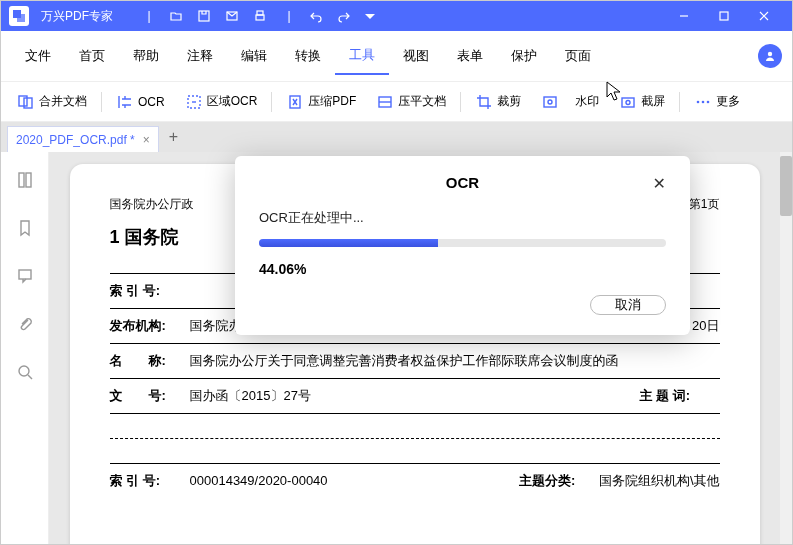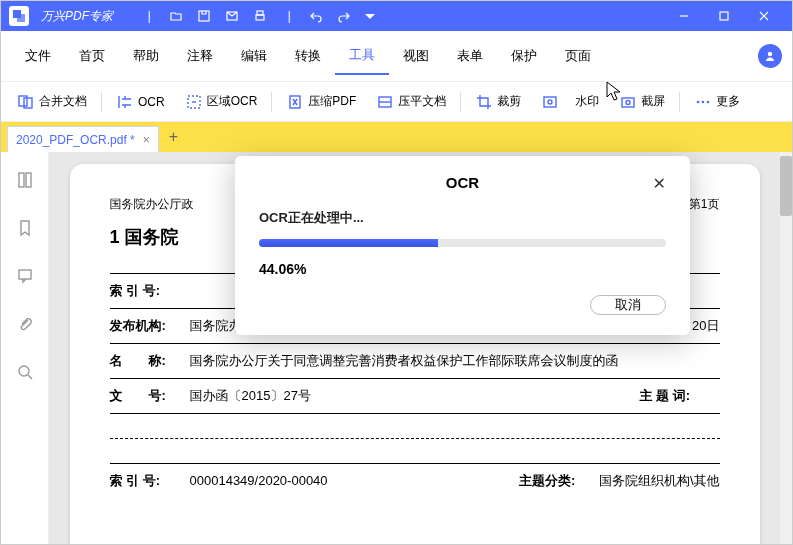--- a/index.html
+++ b/index.html
@@ -1,33 +1,33 @@
 <!DOCTYPE html>
 <html><head>
 <meta charset="utf-8">
 <style>
 *{box-sizing:border-box;margin:0;padding:0;font-family:"Microsoft YaHei","PingFang SC",sans-serif;}
 body{width:793px;height:545px;overflow:hidden;background:#fff;position:relative;border:1px solid #ccc;}
-.titlebar{height:30px;background:#4d6bfe;display:flex;align-items:center;color:#fff;font-size:12px;padding:0 8px;font-style:italic;}
+.titlebar{height:30px;background:#4d6bfe;display:flex;align-items:center;color:#fff;font-size:12px;padding:0 8px;}
 .titlebar .logo{width:20px;height:20px;background:#fff;border-radius:3px;margin-right:12px;display:flex;align-items:center;justify-content:center;color:#4d6bfe;font-weight:bold;font-size:14px;}
 .titlebar .title{flex:0 0 auto;margin-right:20px;}
 .titlebar .quick{display:flex;gap:12px;margin-left:8px;}
 .titlebar .quick span{cursor:pointer;width:16px;text-align:center;}
 .titlebar .spacer{flex:1;}
 .titlebar .wincontrols{display:flex;}
 .titlebar .wincontrols span{width:40px;height:30px;display:flex;align-items:center;justify-content:center;cursor:pointer;}
 .menubar{height:51px;background:#fff;display:flex;align-items:center;padding:0 10px;font-size:13px;border-bottom:1px solid #eee;}
 .menubar .mi{padding:0 14px;height:38px;display:flex;align-items:center;cursor:pointer;}
 .menubar .mi.active{color:#4d6bfe;border-bottom:2px solid #4d6bfe;}
 .menubar .avatar{margin-left:auto;width:24px;height:24px;background:#4d6bfe;border-radius:50%;display:flex;align-items:center;justify-content:center;color:#fff;font-size:12px;}
 .toolbar{height:40px;background:#fff;display:flex;align-items:center;padding:0 8px;font-size:12px;border-bottom:1px solid #eee;gap:4px;overflow:hidden;}
 .tbtn{display:flex;align-items:center;gap:4px;padding:4px 8px;cursor:pointer;white-space:nowrap;}
 .tbtn .ic{color:#4d6bfe;width:18px;height:18px;display:flex;align-items:center;justify-content:center;}
 .tsep{width:1px;height:20px;background:#ddd;margin:0 2px;}
-.tabbar{height:30px;background:#fde047;display:flex;align-items:center;padding:0 6px;font-size:12px;}
+.tabbar{height:30px;background:#e5e5e5;display:flex;align-items:center;padding:0 6px;font-size:12px;}
 .tab{background:#fff;border:1px solid #d0d6f0;border-bottom:none;padding:0 8px;height:26px;display:flex;align-items:center;gap:8px;color:#4d6bfe;margin-top:4px;}
 .tab .close{cursor:pointer;color:#888;}
 .addtab{padding:0 10px;font-size:16px;color:#666;cursor:pointer;}
 .workspace{position:relative;height:406px;display:flex;}
 .sidebar{width:48px;background:#fff;border-right:1px solid #eee;display:flex;flex-direction:column;align-items:center;padding-top:18px;gap:28px;color:#999;}
 .sidebar .sic{width:20px;height:20px;display:flex;align-items:center;justify-content:center;cursor:pointer;}
 .docwrap{flex:1;background:#e8e8e8;position:relative;overflow:hidden;display:flex;justify-content:center;}
 .page{background:#fff;width:690px;margin-top:12px;padding:28px 40px;box-shadow:0 1px 4px rgba(0,0,0,.15);font-size:13px;border-radius:13px;}
 .page .hdr{font-size:12px;padding:4px 0;display:flex;justify-content:space-between;}
 .page h2{font-size:18px;font-weight:bold;margin:8px 0 24px;}
@@ -37,21 +37,21 @@
 .page .row .lbl3{width:80px;font-weight:bold;margin-left:20px;}
 .page .sep{border-bottom:1px solid #000;margin:2px 0;}
 .page .dashed{border-bottom:1px dashed #000;margin:24px 0;}
 .vscroll{width:12px;background:#f0f0f0;display:flex;flex-direction:column;}
 .vscroll .thumb{background:#c0c0c0;flex:0 0 60px;margin-top:4px;border-radius:2px;}
 .cursorimg{position:absolute;top:80px;left:605px;z-index:60;pointer-events:none;}
 .modal{position:absolute;top:155px;left:234px;width:455px;background:#fff;border-radius:6px;box-shadow:0 6px 30px rgba(0,0,0,.25);z-index:50;padding:18px 24px 20px;}
 .modal .mh{display:flex;justify-content:center;align-items:center;position:relative;margin-bottom:18px;}
 .modal .mh .mtitle{font-size:15px;font-weight:bold;}
 .modal .mh .mclose{position:absolute;right:0;top:0;font-size:16px;cursor:pointer;color:#333;}
-.modal .status{font-size:13px;font-weight:bold;color:#222;margin-bottom:12px;margin-top:16px;}
+.modal .status{font-size:13px;font-weight:normal;color:#222;margin-bottom:12px;margin-top:16px;}
 .modal .progress{height:8px;background:#e6e6e6;border-radius:4px;overflow:hidden;margin-bottom:14px;}
 .modal .progress .bar{height:100%;background:linear-gradient(#4d6bfe,#3a52e0);}
 .modal .pct{font-size:14px;font-weight:bold;margin-bottom:18px;}
 .modal .btns{display:flex;justify-content:flex-end;}
 .modal .btn{border:1px solid #bbb;background:#fff;border-radius:16px;padding:0 24px;font-size:13px;cursor:pointer;}
 svg{display:block;}
 </style>
 </head>
 <body>
 

